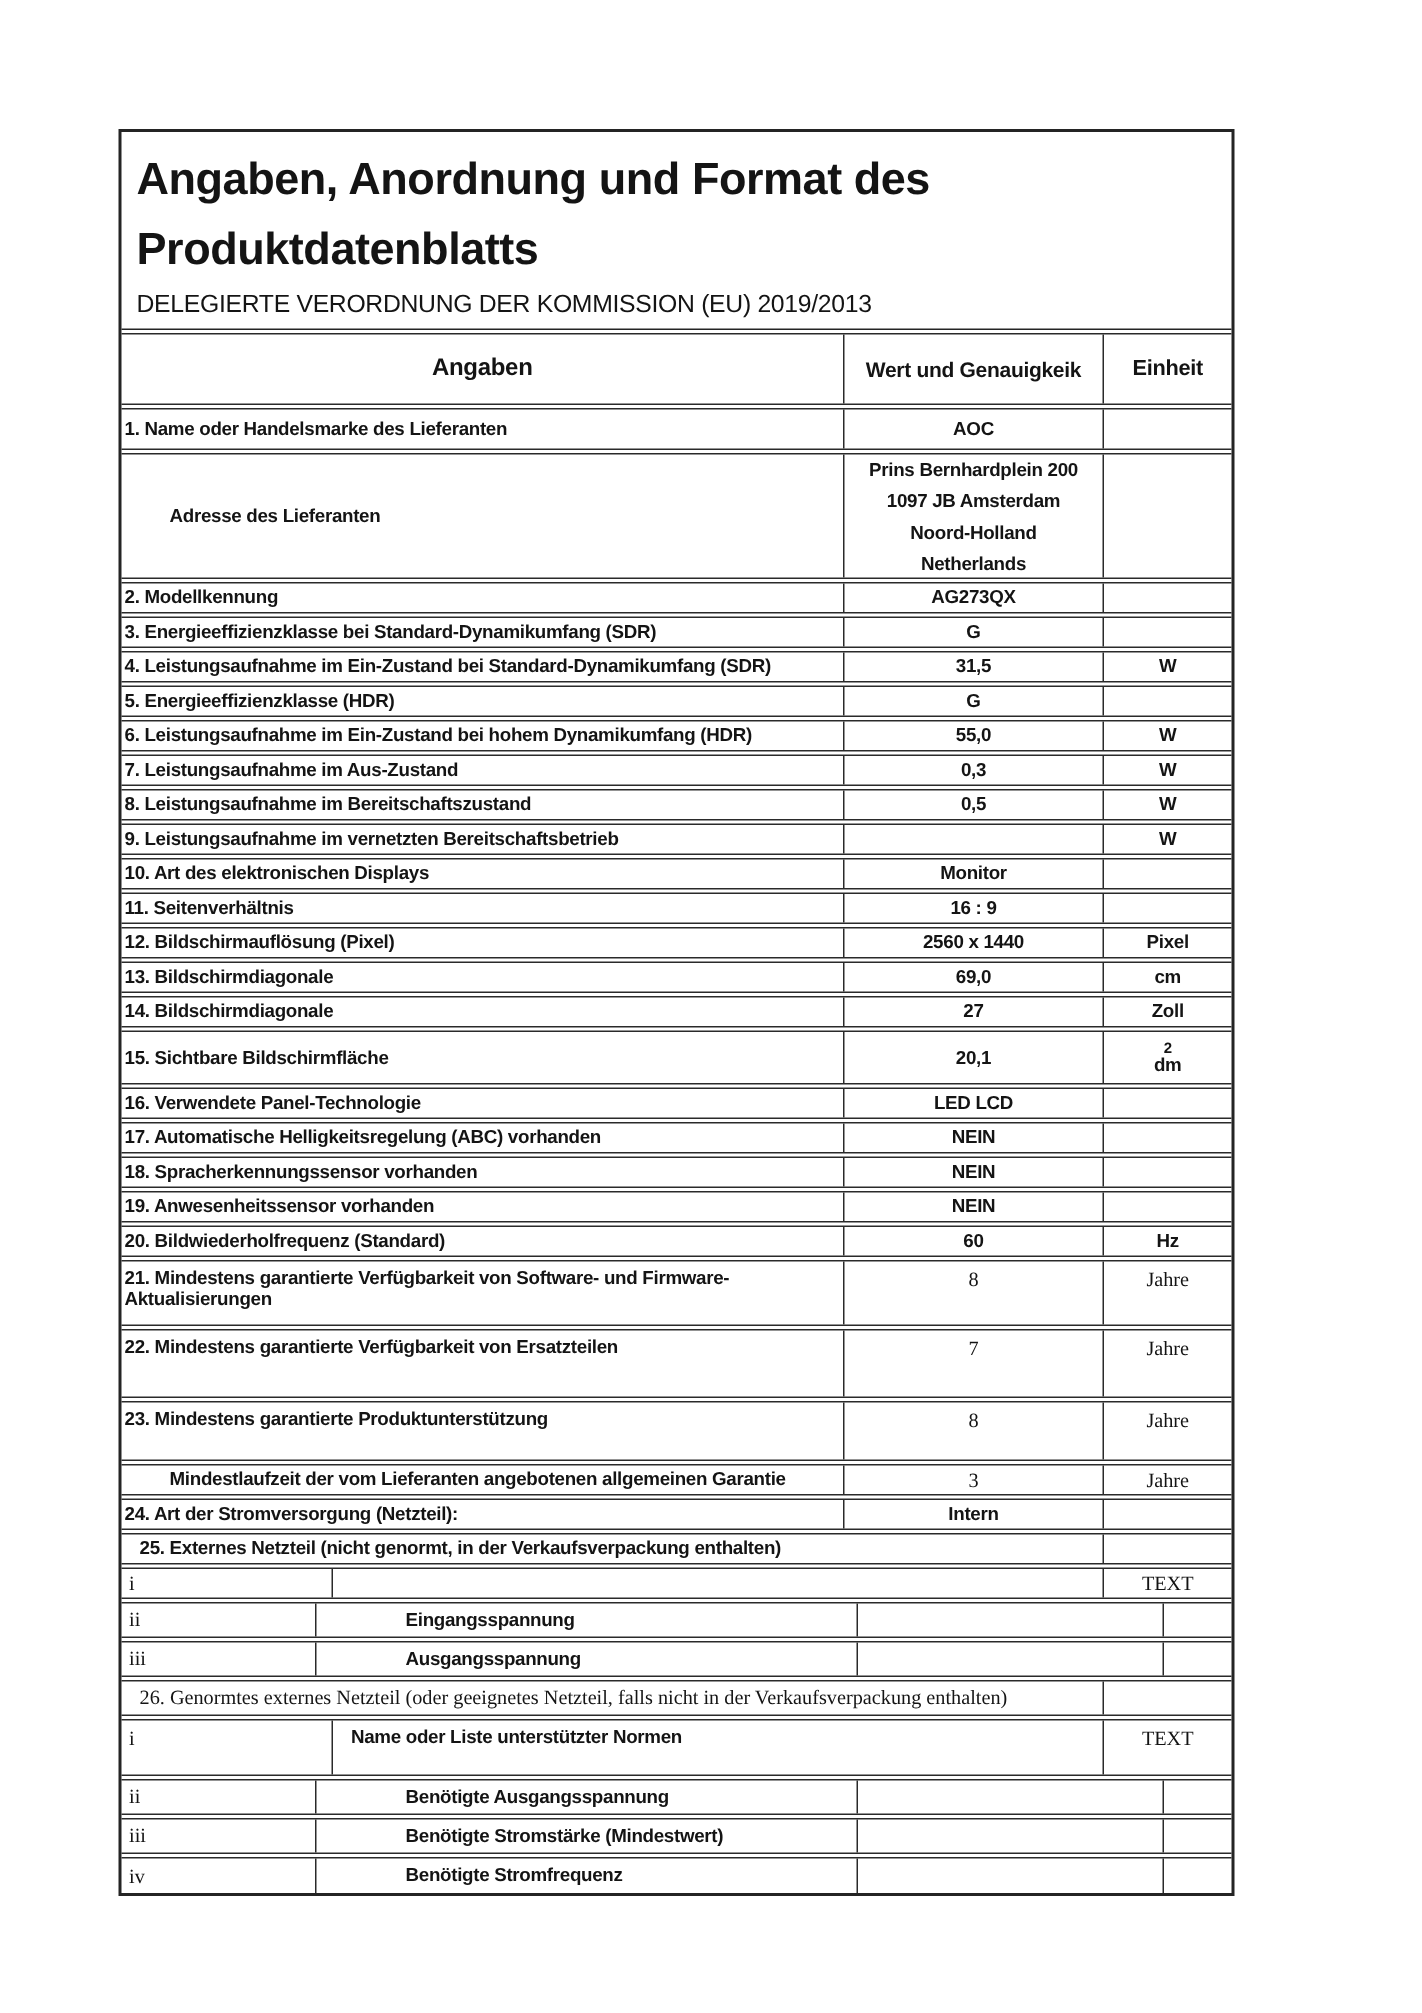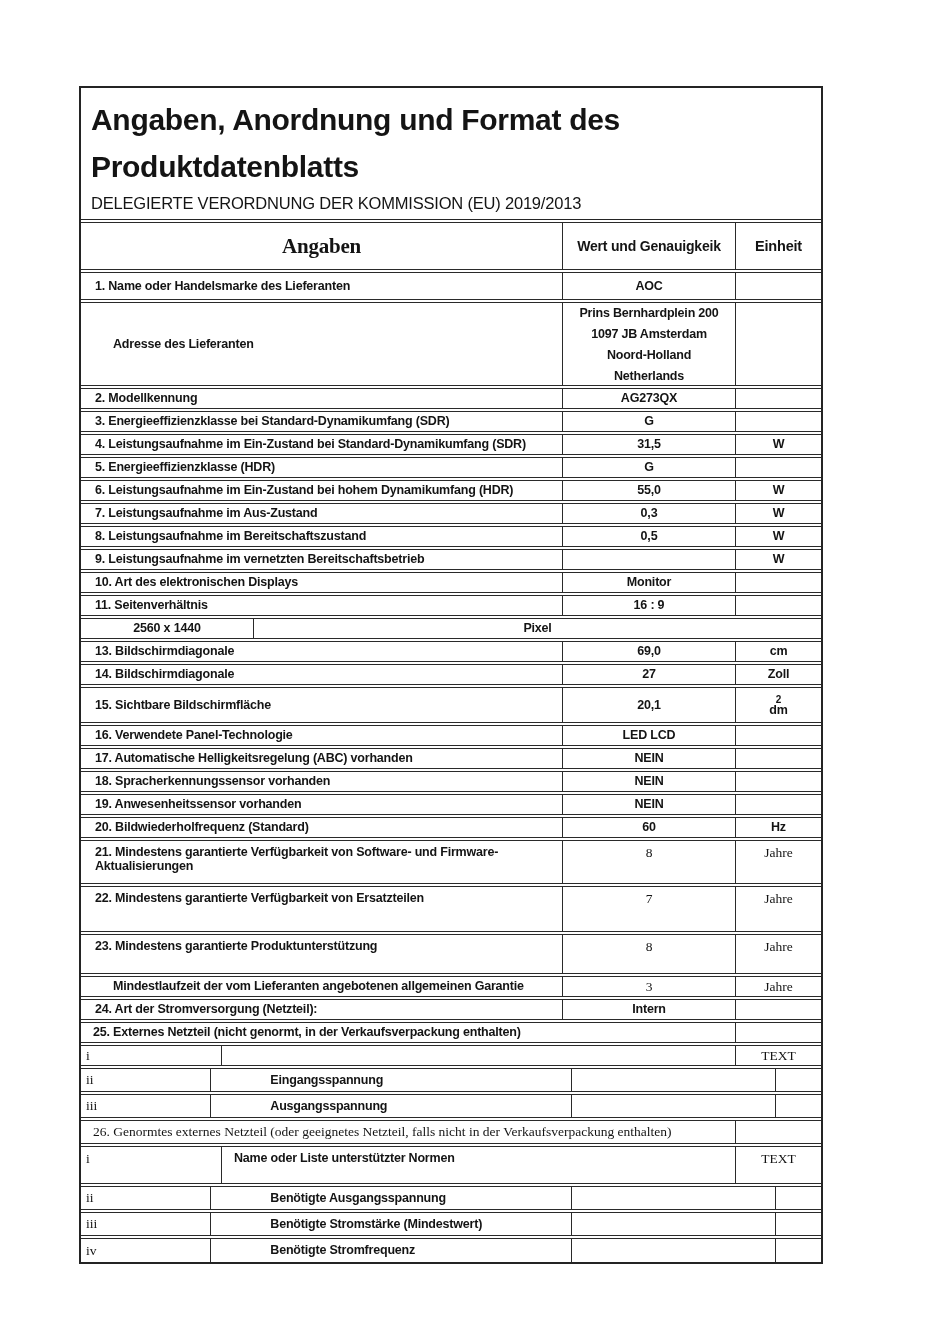--- a/index.html
+++ b/index.html
@@ -16,33 +16,33 @@
   .doc-title { font-size:30px; font-weight:700; line-height:47px; letter-spacing:-0.3px; }
   .doc-subtitle { font-size:16.5px; font-weight:400; letter-spacing:-0.2px; margin-top:4px; }
 
   .row {
     display:flex; align-items:stretch;
     border-top:1.5px solid #2a2a2a; border-bottom:1.5px solid #2a2a2a;
     margin-bottom:2px; height:21px;
   }
   .row:last-child { margin-bottom:0; border-bottom:none; }
   .cell { display:flex; align-items:center; overflow:hidden; }
-  .cl   { width:482px; border-right:1.5px solid #2a2a2a; padding-left:14px; }
+  .cl   { width:482px; border-right:1.5px solid #2a2a2a; padding-left:2px; }
   .cv   { width:173px; border-right:1.5px solid #2a2a2a; justify-content:center; text-align:center; }
   .cu   { flex:1; justify-content:center; text-align:left; }
   .cn   { width:141px; border-right:1.5px solid #2a2a2a; padding-left:5px; }
   .cl2  { width:341px; border-right:1.5px solid #2a2a2a; padding-left:14px; }
   .cmid { width:514px; border-right:1.5px solid #2a2a2a; }
   .clv  { width:655px; border-right:1.5px solid #2a2a2a; padding-left:12px; }
 
   .row, .cell { font-size:12.5px; font-weight:700; letter-spacing:-0.2px; line-height:1.15; }
   .serif { font-family:"Liberation Serif", serif; font-weight:400; font-size:13.5px; letter-spacing:0; }
 
   .hdr { height:48px; }
-  .hdr .cl { justify-content:center; padding-left:0; font-size:21px;font-family:Liberation Serif, serif; }
+  .hdr .cl { justify-content:center; padding-left:0; font-size:16px; }
   .hdr .cv { font-size:14px; line-height:1.45; }
   .hdr .cu { font-size:14.5px; }
 
   .rh28 { height:28px; }
   .rh24 { height:24px;gap:45px; }
   .rh36 { height:36px; }
   .rh38 { height:38px; }
   .rh40 { height:40px; }
   .rh44 { height:44px; }
   .rh46 { height:46px; }
@@ -133,20 +133,21 @@
       <div class="cell cl">10. Art des elektronischen Displays</div>
       <div class="cell cv">Monitor</div>
       <div class="cell cu"></div>
     </div>
     <div class="row">
       <div class="cell cl">11. Seitenverhältnis</div>
       <div class="cell cv">16 : 9</div>
       <div class="cell cu"></div>
     </div>
     <div class="row">
+      <div class="cell cl">12. Bildschirmauflösung (Pixel)</div>
       <div class="cell cv">2560 x 1440</div>
       <div class="cell cu">Pixel</div>
     </div>
     <div class="row">
       <div class="cell cl">13. Bildschirmdiagonale</div>
       <div class="cell cv">69,0</div>
       <div class="cell cu">cm</div>
     </div>
     <div class="row">
       <div class="cell cl">14. Bildschirmdiagonale</div>

